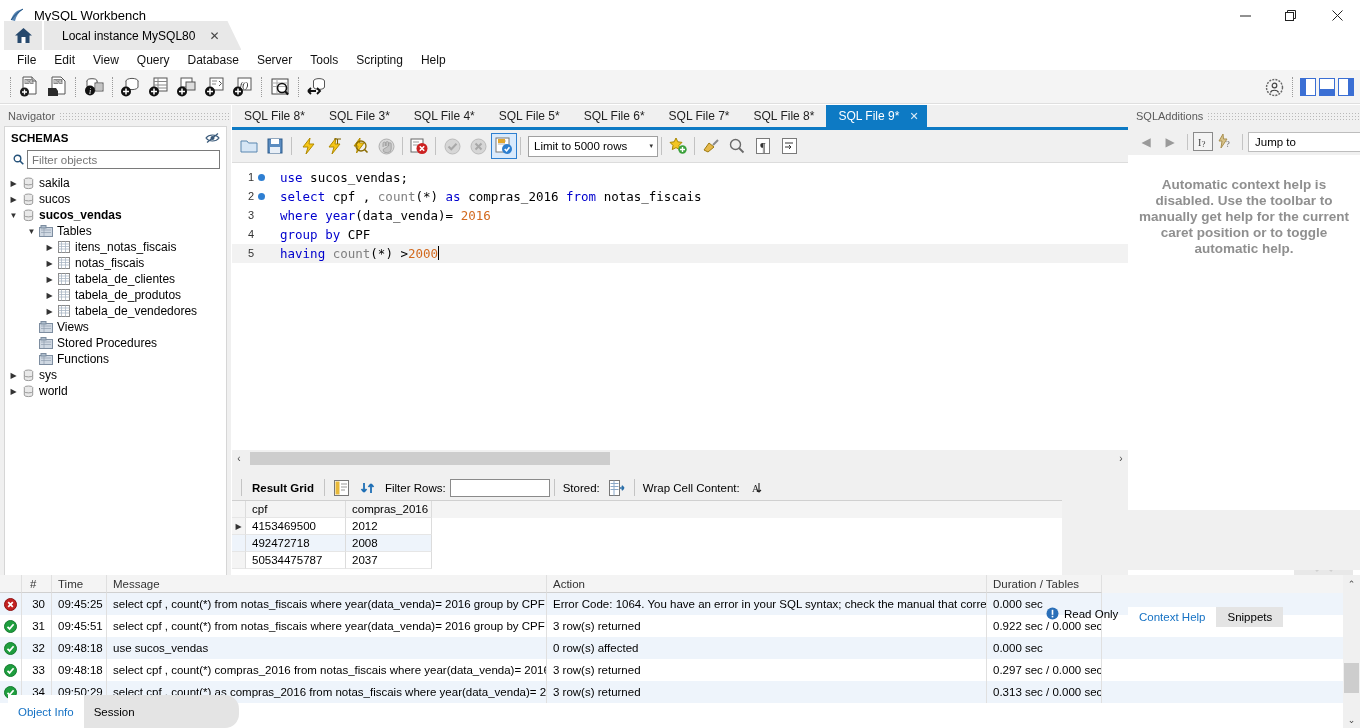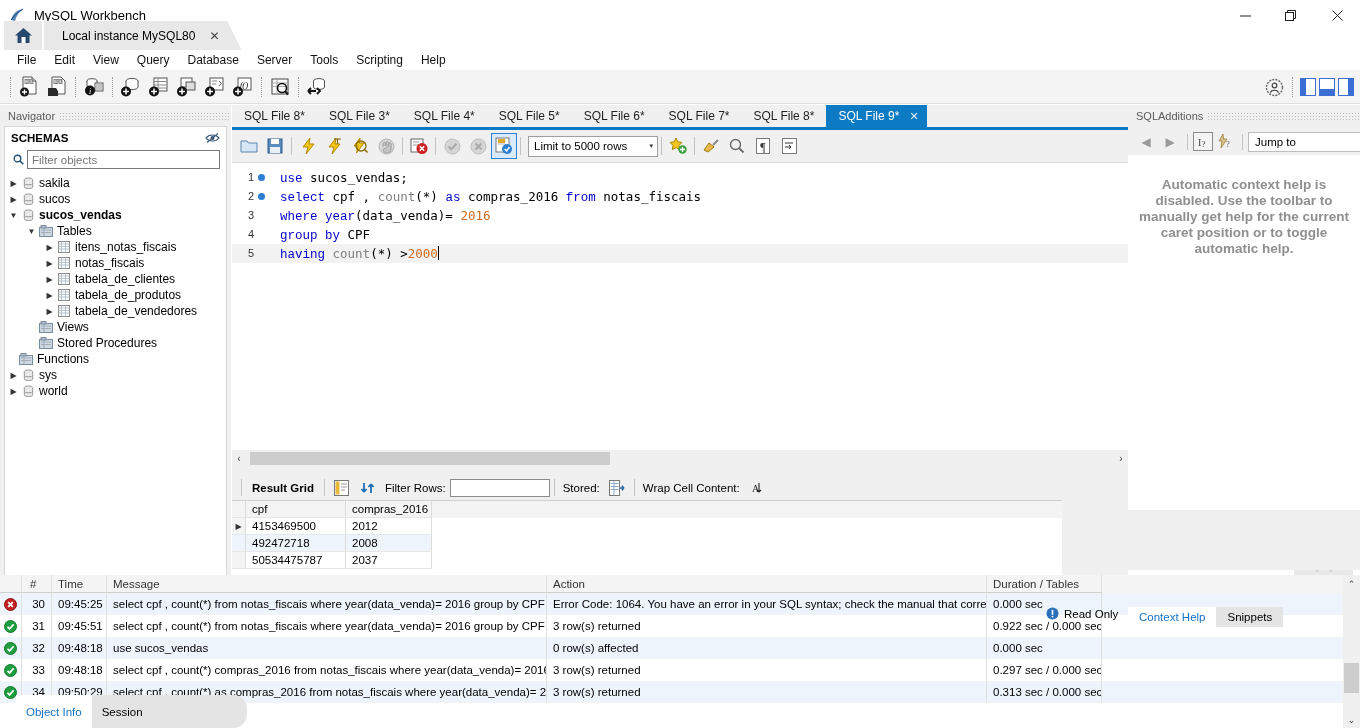--- a/index.html
+++ b/index.html
@@ -127,21 +127,21 @@
 
   .editor {
     position:absolute; left:0; top:57px; width:896px; height: 288px; background:#fff;
     border-top: 1px solid #dcdcdc;
   }
   .ln { position:absolute; width: 22px; text-align:right; font-family: "Liberation Sans", sans-serif; font-size:11px; color:#333; }
   .dot { position:absolute; left: 26px; width: 7px; height:7px; border-radius:50%; background:#2e7fd2; }
   .code-area { position:absolute; left:0; top:5px; width:896px; }
   .cl { position:relative; height: 19px; }
   .ctext { position:absolute; left:48px; top:0; height:19px; line-height:19px; font-family:"DejaVu Sans Mono", monospace; font-size: 12.5px; white-space: pre; }
-  .k { color:#0000cd;font-family:Liberation Mono, monospace; }
+  .k { color:#0000cd; }
   .f { color:#808080; }
   .n { color:#d2691e; }
   .t { color:#000; }
   .caret-bar { display:inline-block; width:1px; height:14px; background:#000; vertical-align:-2px; }
   .cl.current { background:#f2f2f2; }
 
   .hscroll { position:absolute; left:0; top:345px; width:896px; height: 17px; background:#f0f0f0; display:flex; align-items:center; }
   .hs-arrow { width:14px; text-align:center; font-size:10px; color:#4a4a4a; }
   .hs-track { flex:1; height: 13px; position:relative; }
   .hs-thumb { position:absolute; left:4px; top:0; width: 360px; height: 13px; background:#cdcdcd; }
@@ -520,21 +520,21 @@
             <span class="arrow"></span>
             <span class="tico">
               <svg width="14" height="12" viewBox="0 0 14 12">
                 <rect x="0.5" y="2.5" width="13" height="9" fill="#cfd8e2" stroke="#7d8da0"></rect>
                 <rect x="2" y="0.5" width="5" height="2.5" fill="#aebdcc" stroke="#7d8da0"></rect>
                 <path d="M2 5 H12 M2 7.5 H12 M5 3 V11" stroke="#8f9fb0" stroke-width="0.7"></path>
               </svg>
             </span>
             <span class="tlabel">Stored Procedures</span>
           </div>
-          <div class="tnode" style="">
+          <div class="tnode" style="padding-left: 20px;">
             <span class="arrow"></span>
             <span class="tico">
               <svg width="14" height="12" viewBox="0 0 14 12">
                 <rect x="0.5" y="2.5" width="13" height="9" fill="#cfd8e2" stroke="#7d8da0"></rect>
                 <rect x="2" y="0.5" width="5" height="2.5" fill="#aebdcc" stroke="#7d8da0"></rect>
                 <path d="M2 5 H12 M2 7.5 H12 M5 3 V11" stroke="#8f9fb0" stroke-width="0.7"></path>
               </svg>
             </span>
             <span class="tlabel">Functions</span>
           </div>
@@ -998,17 +998,17 @@
       <span>Read Only</span>
     </div>
 
     <div class="ra-tabs">
       <div style="width:88px"></div>
       <div class="ratab active">Context Help</div>
       <div class="ratab">Snippets</div>
     </div>
   </div>
 
-<div class="bottom-tabs" style="top: 695px; position: absolute; left: 16px; border-radius: 14px;">
+<div class="bottom-tabs" style="top: 695px; position: absolute; left: 8px; border-radius: 14px;">
       <div class="btab active">Object Info</div>
       <div class="btab">Session</div>
     </div>
   </div>
 
 </body></html>

